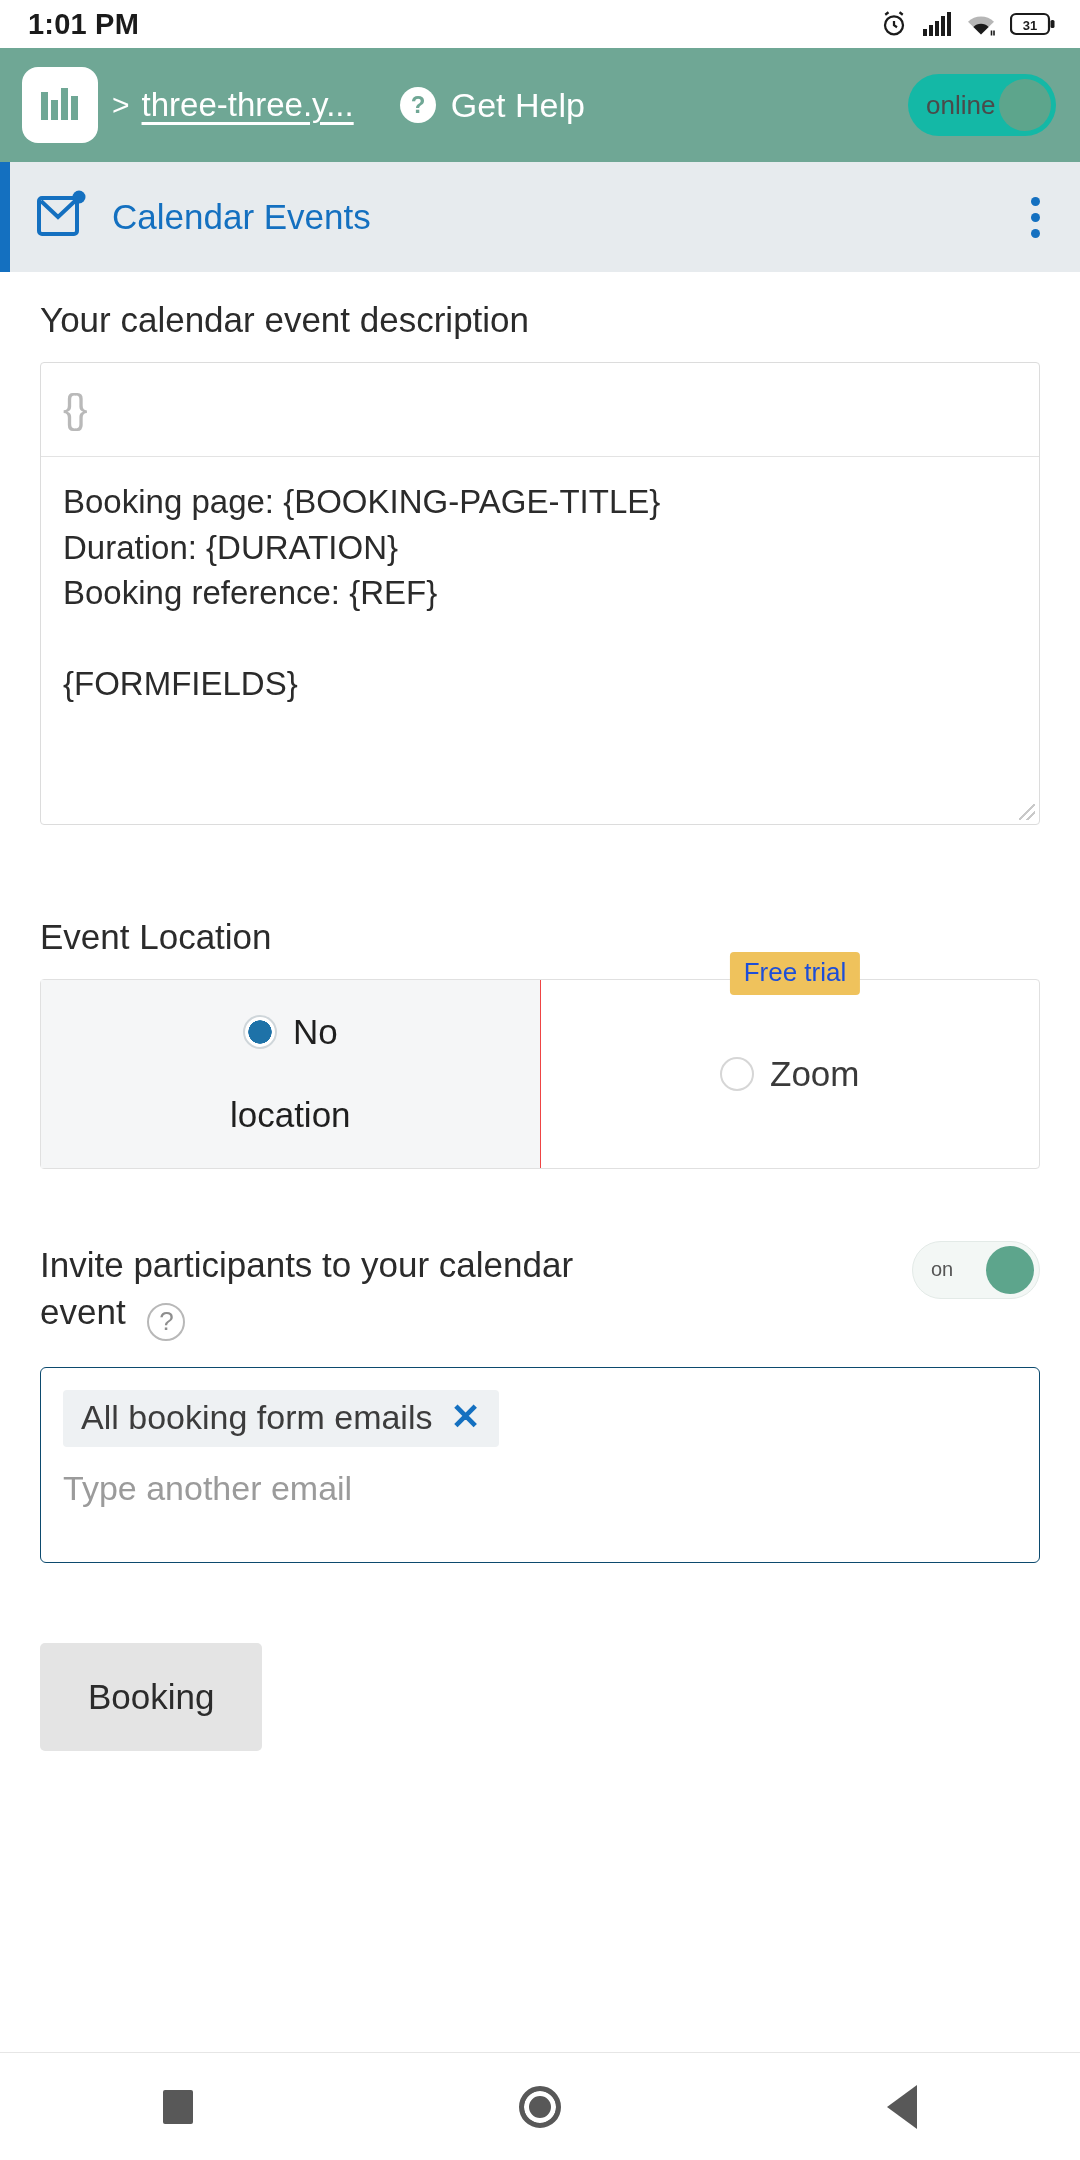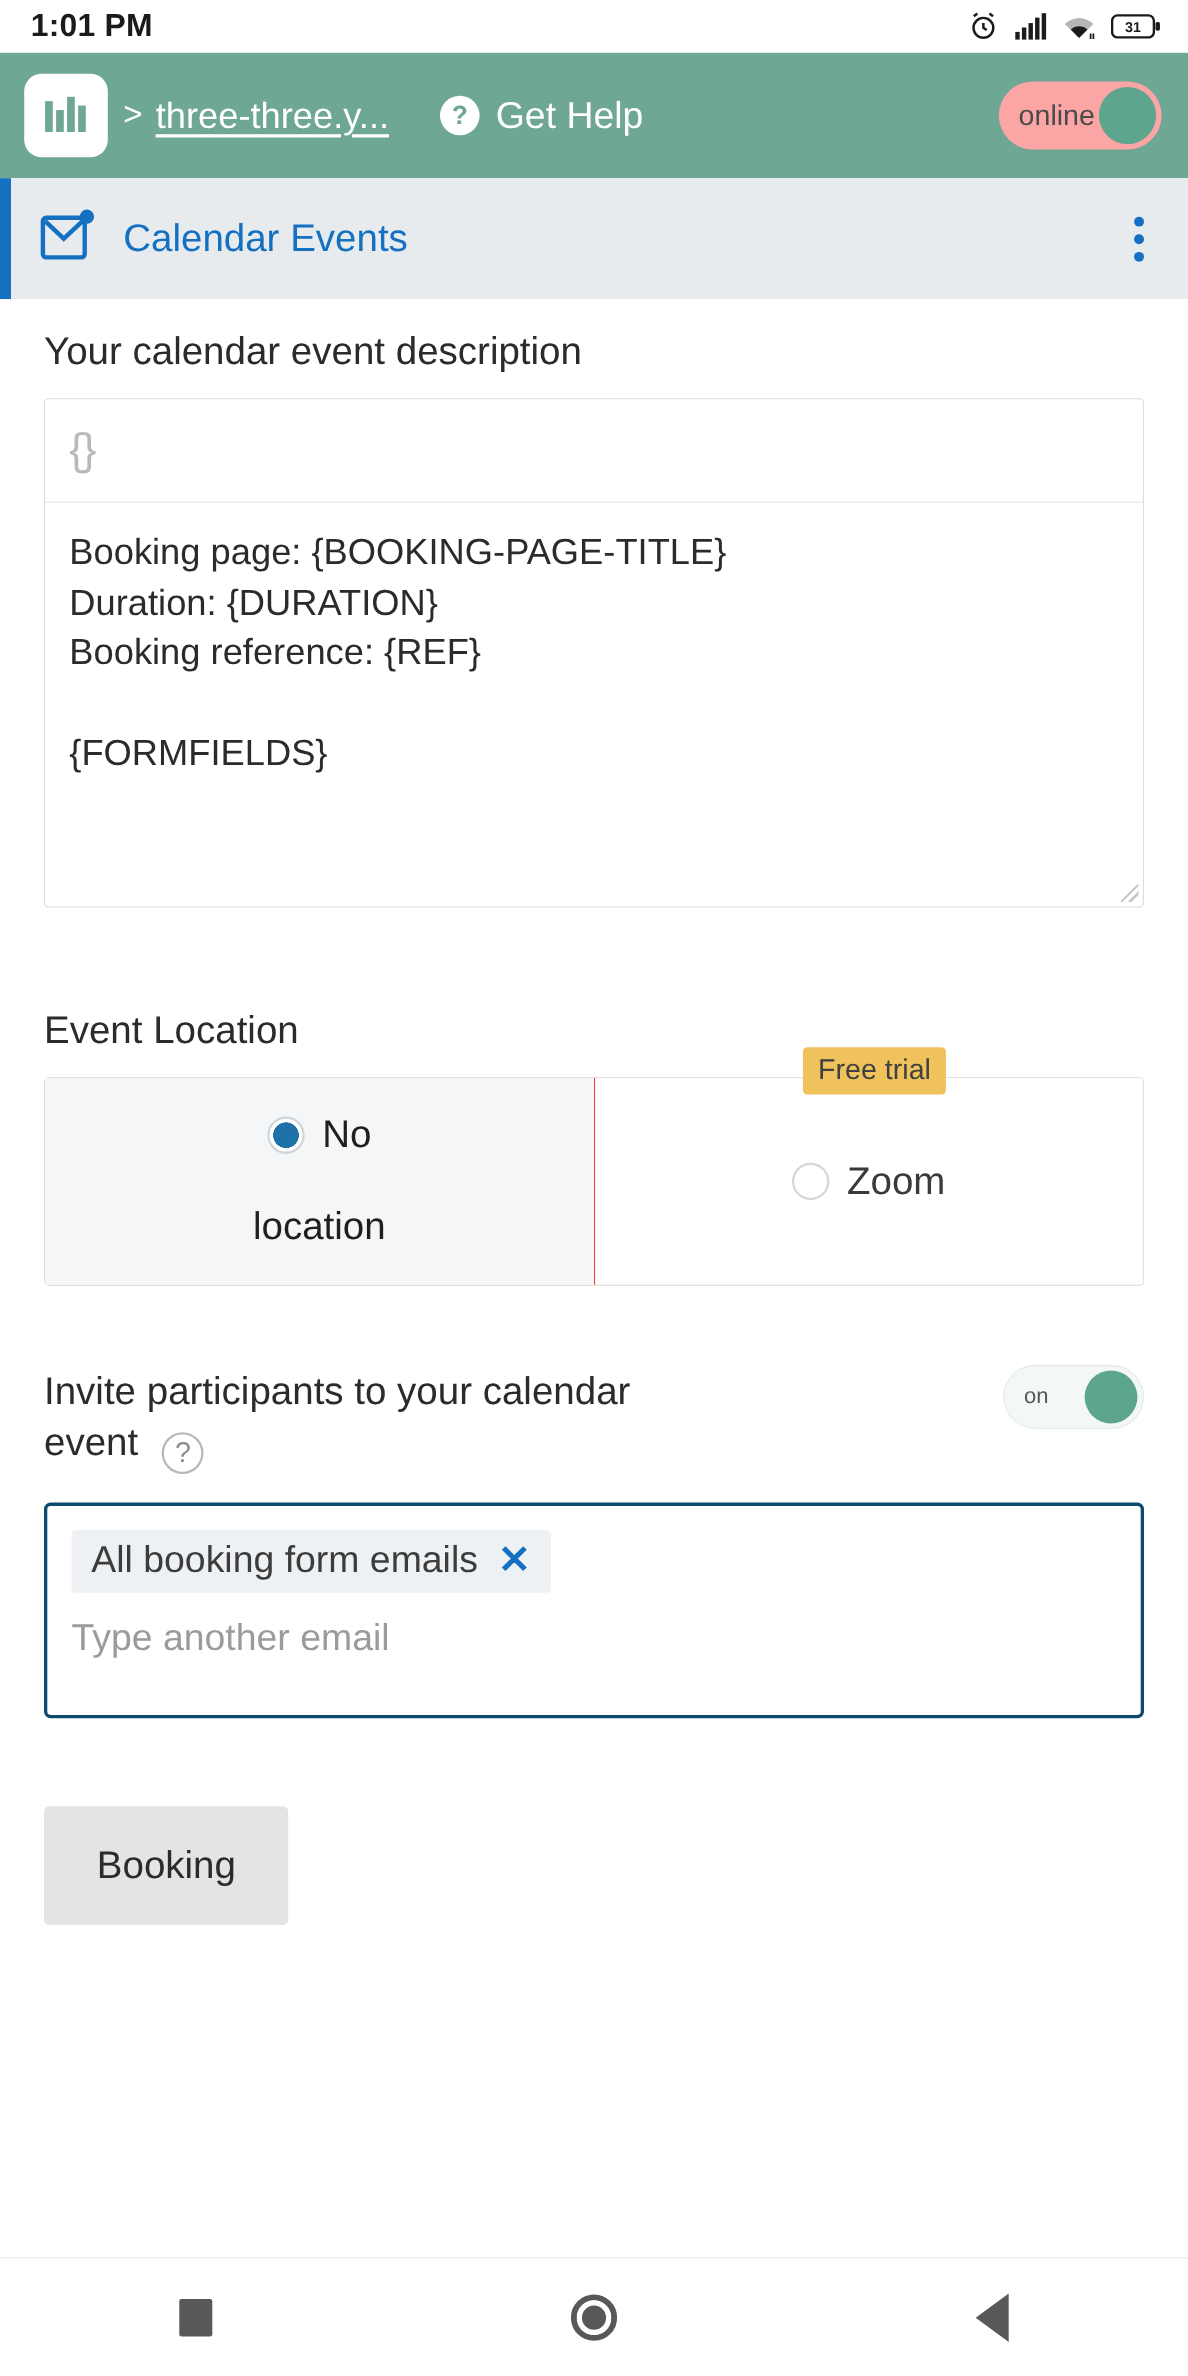--- a/index.html
+++ b/index.html
@@ -37,21 +37,21 @@
   .crumb-sep { color:#ffffff; font-size: 30px; margin: 0 12px 0 14px; font-weight:400; }
   .crumb-link {
     color:#ffffff; font-size: 33px; text-decoration: underline;
     text-underline-offset: 6px; white-space: nowrap;
   }
   .help-group { display:flex; align-items:center; gap:13px; margin-left: 44px; }
   .help-label { color:#fff; font-size: 34px; }
   .online-toggle {
     margin-left: auto;
     width: 148px; height: 62px; border-radius: 31px;
-    background: #fca5a5; display:flex; align-items:center; justify-content: flex-start;
+    background: #14b8a6; display:flex; align-items:center; justify-content: flex-start;
     padding: 0 6px; position: relative;
   }
   .online-toggle .tlabel { font-size: 26px; color:#4a4a4a; padding-left: 12px; }
   .online-toggle .knob {
     position:absolute; right: 5px; top: 5px;
     width: 52px; height: 52px; border-radius: 50%; background:#5da58c;
   }
 
   
   .section-strip {
@@ -108,42 +108,42 @@
   .radio-dot {
     width: 34px; height: 34px; border-radius:50%; border: 2px solid #d6d6d6;
     background:#fff; flex: 0 0 34px;
   }
   .radio-dot.on { border-color:#cfd6da; background: radial-gradient(circle, #1e72a8 0 54%, #ffffff 56% 100%); }
   .radio-text { font-size: 35px; color:#3a3a3a; }
   .radio-cell.selected .radio-text { color:#1f1f1f; }
   .radio-text.second-line { flex-basis: 100%; margin-top: 6px; }
   .free-trial {
     position:absolute; top: -28px; left: 50%; transform: translateX(-46%);
-    background:#efc25c; color:#404040; font-size: 26px;
+    background:#efc25c; color:#1d4ed8; font-size: 26px;
     padding: 5px 14px 7px 14px; border-radius: 4px; white-space: nowrap;
   }
 
   .invite-row { margin-top: 72px; display:flex; align-items:flex-start; gap: 20px; }
   .invite-label { font-size: 35px; color:#2b2b2b; line-height: 1.35; max-width: 610px; }
   .qmark {
     display:inline-flex; align-items:center; justify-content:center;
     width: 38px; height: 38px; border-radius:50%; border: 2px solid #b8b8b8;
     color:#8e8e8e; font-size: 26px; vertical-align: -6px; margin-left: 12px;
   }
   .invite-toggle {
     margin-left: auto; flex: 0 0 auto;
     width: 128px; height: 58px; border-radius: 29px; background:#f3f7f5;
     border: 1px solid #e3eae7;
     display:flex; align-items:center; position:relative;
   }
   .invite-toggle .tlabel { font-size: 20px; color:#555; padding-left: 18px; }
   .invite-toggle .knob { position:absolute; right:5px; top:4px; width:48px; height:48px; border-radius:50%; background:#5da58c; }
 
   .email-box {
-    margin-top: 26px; border:3px solid #0c4a6e; border-radius: 6px;
+    margin-top: 26px; border:1px solid #0c4a6e; border-radius: 6px;
     padding: 22px 22px 30px 22px; min-height: 196px;
   }
   .chip {
     display:inline-flex; align-items:center; gap: 18px;
     background:#eef1f3; border-radius: 4px;
     padding: 8px 18px 10px 18px; font-size: 34px; color:#3c3c3c;
   }
   .chip .x { color:#1470c0; font-size: 36px; font-weight:700; line-height:1; }
   .email-input { margin-top: 22px; font-size: 34px; color:#9b9b9b; }
 

